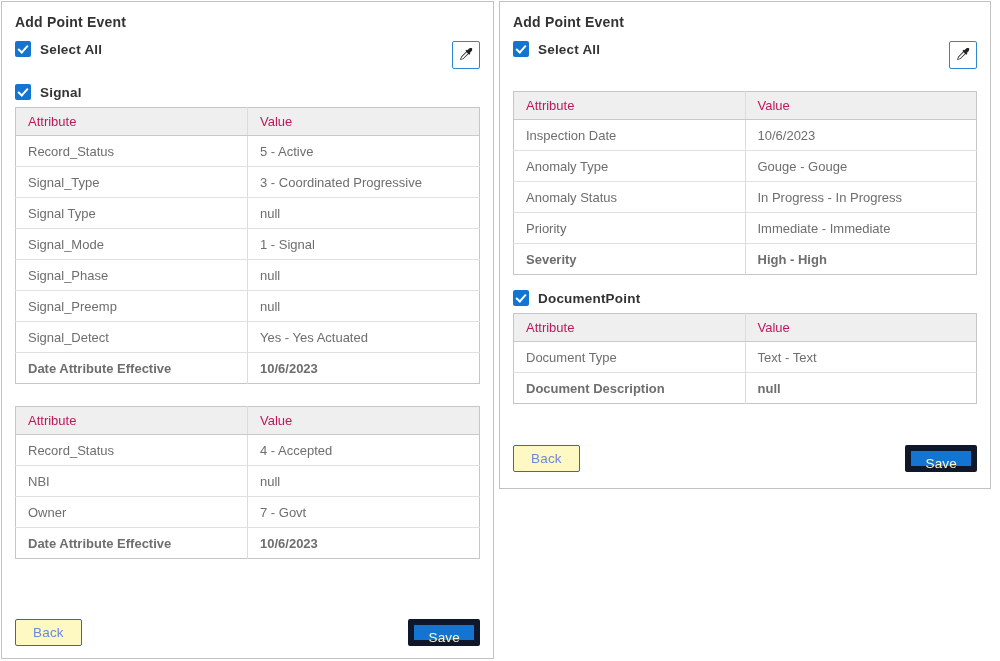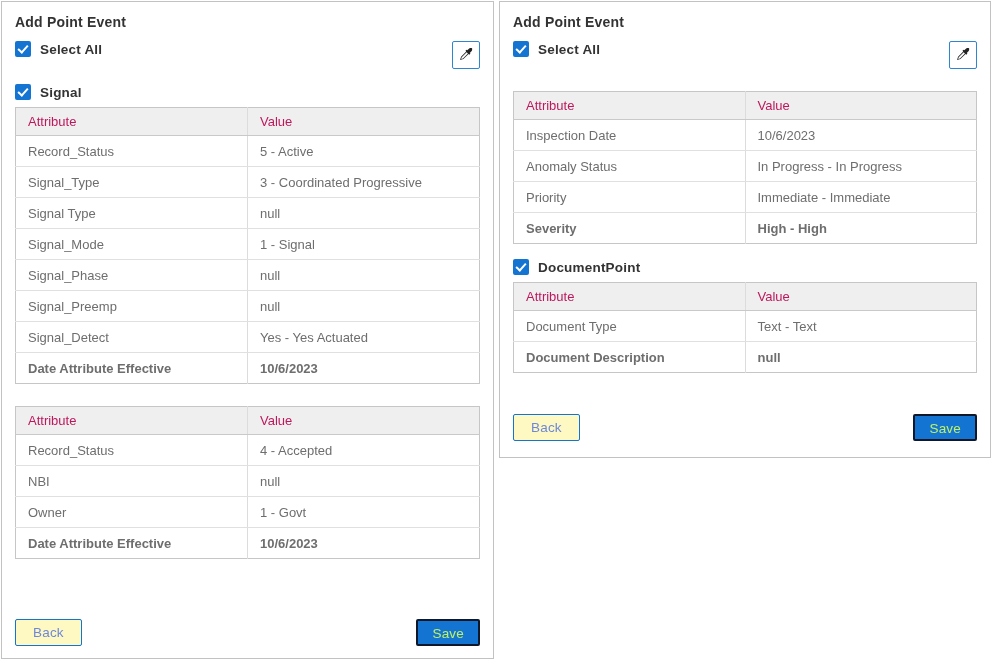--- a/index.html
+++ b/index.html
@@ -129,22 +129,22 @@
     line-height: 25px;
   }
   .btn-back {
     background: #fef9c3;
     border: 1px solid #1374d2;
     color: #6e87d9;
     padding: 0 17px;
   }
   .btn-save {
     background: #1374d2;
-    border: 2px solid #0f172a;
-    color: #bef264;
+    border: 6px solid #0f172a;
+    color: #fef9c3;
     padding: 0 14px;
   }
 </style>
 </head>
 <body>
 
 <div class="panels">
 
   <div class="panel panel--left">
     <div class="panel-title">Add Point Event</div>
@@ -224,21 +224,21 @@
             <tr>
               <td>Record_Status</td>
               <td>4 - Accepted</td>
             </tr>
             <tr>
               <td>NBI</td>
               <td>null</td>
             </tr>
             <tr>
               <td>Owner</td>
-              <td>1 - Govt</td>
+              <td>7 - Govt</td>
             </tr>
             <tr>
               <td>Date Attribute Effective</td>
               <td>10/6/2023</td>
             </tr>
           </tbody>
       </table>
     </div>
 
     <div class="footer">
@@ -269,20 +269,24 @@
         <thead>
           <tr>
             <th>Attribute</th>
             <th>Value</th>
           </tr>
         </thead>
         <tbody>
             <tr>
               <td>Inspection Date</td>
               <td>10/6/2023</td>
+            </tr>
+            <tr>
+              <td>Anomaly Type</td>
+              <td>Gouge - Gouge</td>
             </tr>
             <tr>
               <td>Anomaly Status</td>
               <td>In Progress - In Progress</td>
             </tr>
             <tr>
               <td>Priority</td>
               <td>Immediate - Immediate</td>
             </tr>
             <tr>

